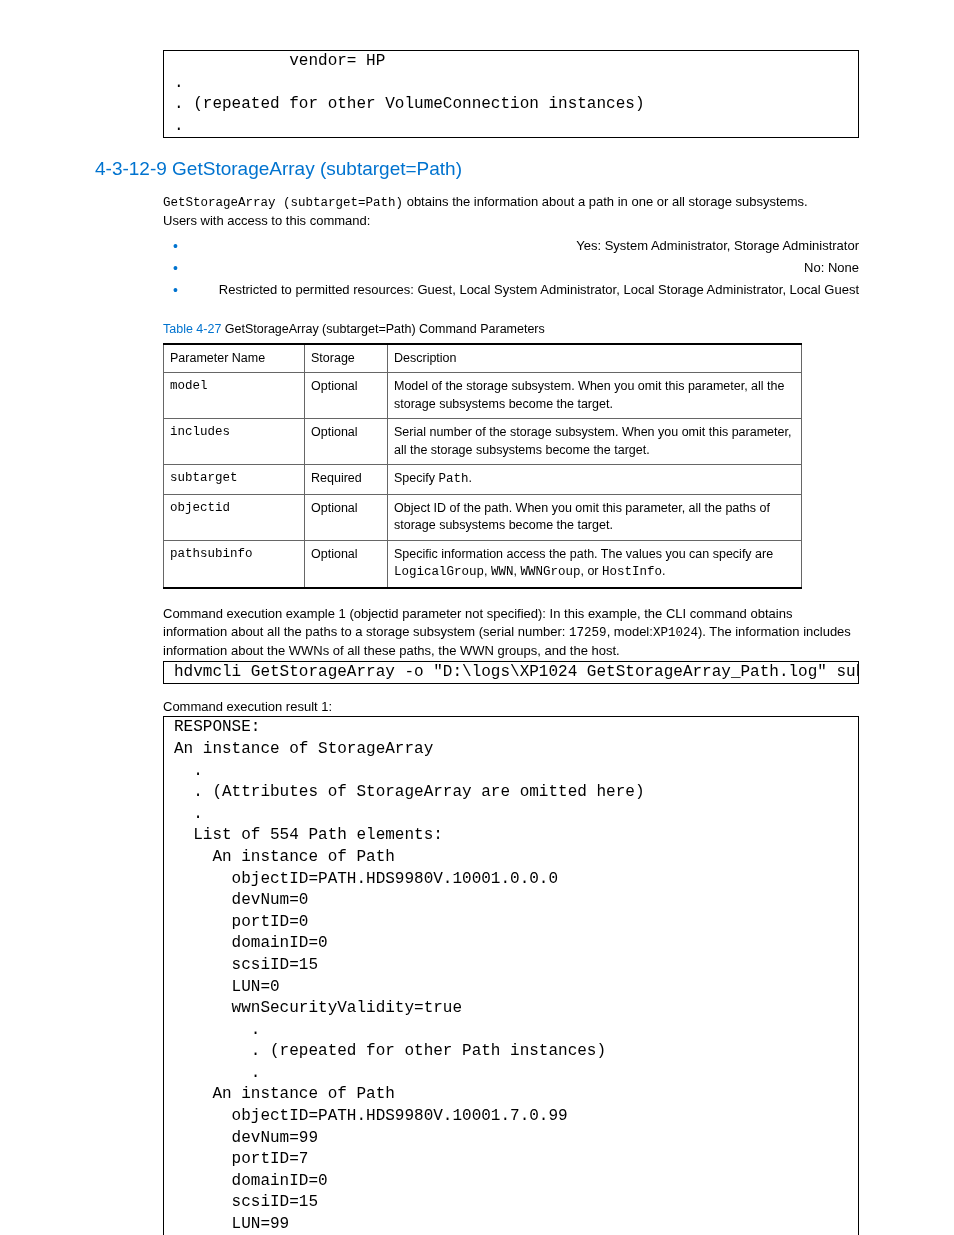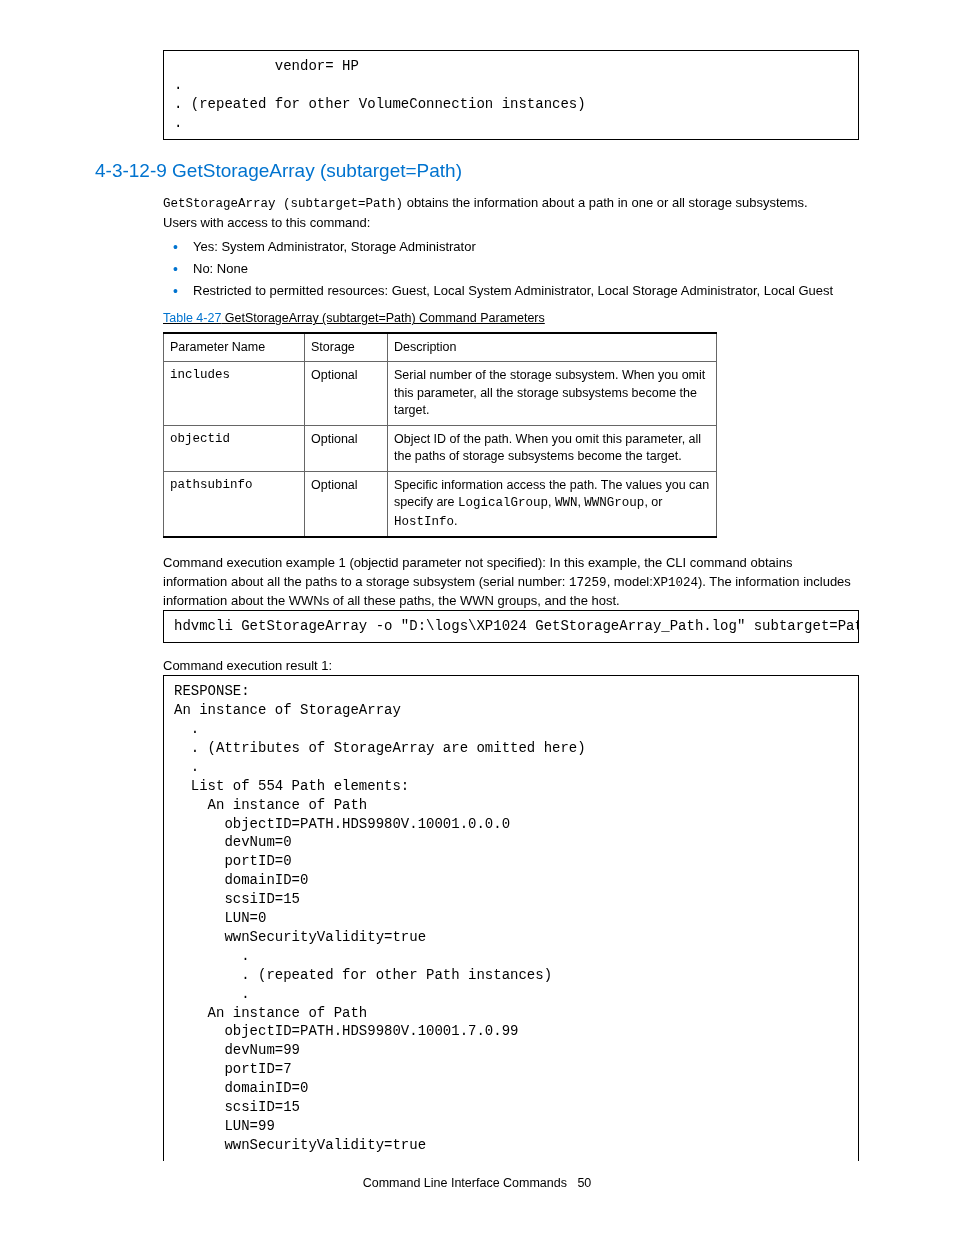--- a/index.html
+++ b/index.html
@@ -7,57 +7,56 @@
     font-size: 13px;
     color: #000;
     margin: 0;
     padding: 50px 95px 30px 95px;
     line-height: 1.4;
     width: 954px;
     box-sizing: border-box;
   }
   .code-box {
     border: 1px solid #000;
-    padding: 6px 10px;
+    padding: 0 10px;
     font-family: "Courier New", monospace;
-    font-size: 14px;
+    font-size: 16px;
     white-space: pre;
     margin: 0 0 14px 68px;
     line-height: 1.35;
     overflow: hidden;
   }
   .code-box.full {
     margin-left: 68px;
   }
   h2.section-head {
     color: #0073cf;
     font-weight: normal;
     font-size: 19px;
     margin: 18px 0 10px 0;
   }
   .indent {
     margin-left: 68px;
   }
   p { margin: 0 0; }
   .mono { font-family: "Courier New", monospace; font-size: 12.5px; }
   ul.bullets { list-style: none; margin: 6px 0 10px 68px; padding: 0; }
-  ul.bullets li { position: relative; padding-left: 30px; margin: 4px 0; }
+  ul.bullets li { position: relative; padding-left: 30px; margin: 4px 0; text-align: right; }
   ul.bullets li::before {
     content: "•"; color: #0073cf; position: absolute; left: 10px; font-size: 14px;
   }
   .table-caption {
-    margin: 10px 0 4px 68px;
+    margin: 22px 0 4px 68px;
     font-size: 12.5px;
-    text-decoration: underline;
   }
   .table-caption .cap-label { color: #0073cf; }
   table.param {
     border-collapse: collapse;
     margin-left: 68px;
-    width: 554px;
+    width: 639px;
     font-size: 12.5px;
   }
   table.param th, table.param td {
     border: 1px solid #666;
     padding: 5px 6px;
     text-align: left;
     vertical-align: top;
   }
   table.param th {
     font-weight: normal;
@@ -101,23 +100,35 @@
 <table class="param">
   <thead>
     <tr>
       <th style="width:128px">Parameter Name</th>
       <th style="width:70px">Storage</th>
       <th>Description</th>
     </tr>
   </thead>
   <tbody>
     <tr>
+      <td class="mono">model</td>
+      <td>Optional</td>
+      <td>Model of the storage subsystem. When you omit this parameter, all the storage subsystems become the target.</td>
+    </tr>
+    <tr>
       <td class="mono">includes</td>
       <td>Optional</td>
       <td>Serial number of the storage subsystem. When you omit this parameter, all the storage subsystems become the target.</td>
+    </tr>
+    <tr>
+      <td class="mono">subtarget</td>
+      <td>Required</td>
+      <td>
+        <span>Specify </span><span class="mono">Path</span><span>.</span>
+      </td>
     </tr>
     <tr>
       <td class="mono">objectid</td>
       <td>Optional</td>
       <td>Object ID of the path. When you omit this parameter, all the paths of storage subsystems become the target.</td>
     </tr>
     <tr>
       <td class="mono">pathsubinfo</td>
       <td>Optional</td>
       <td>

